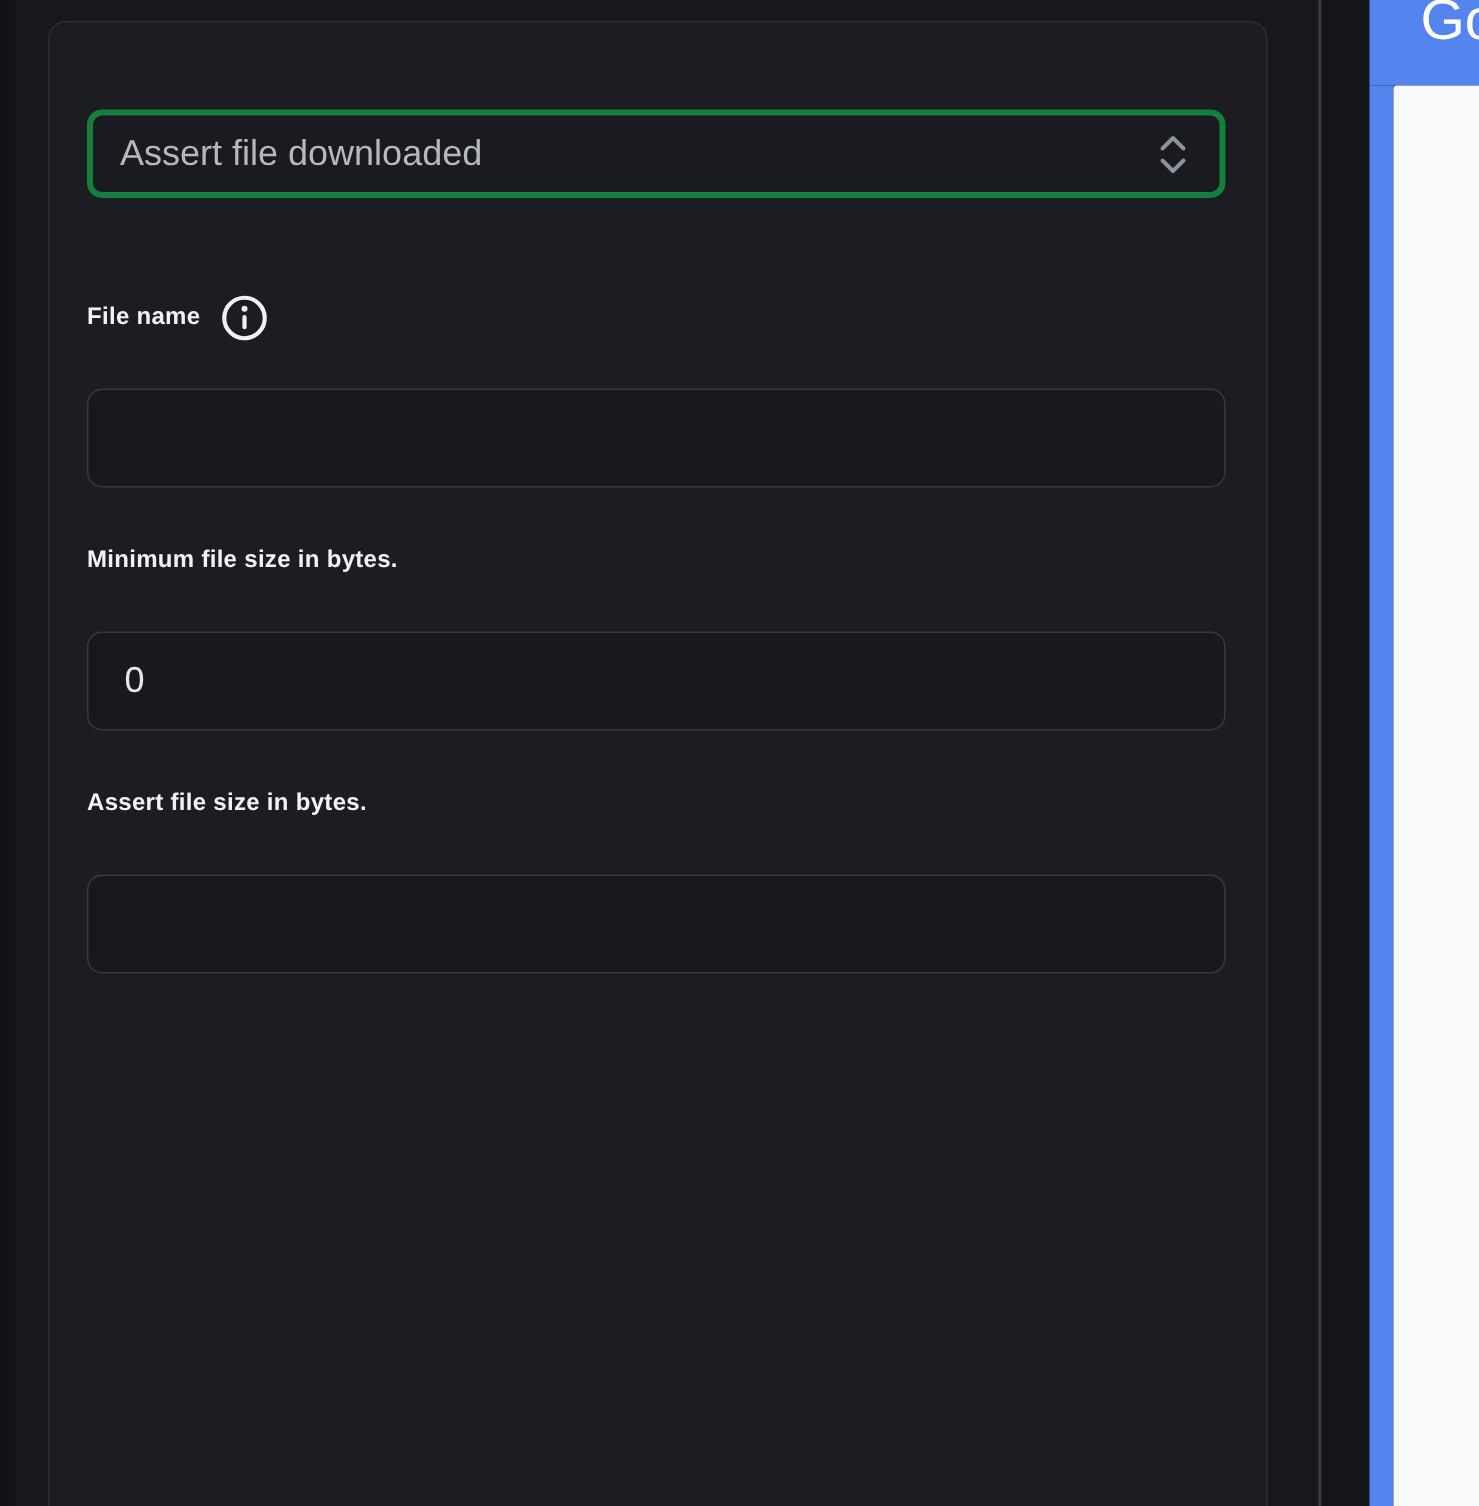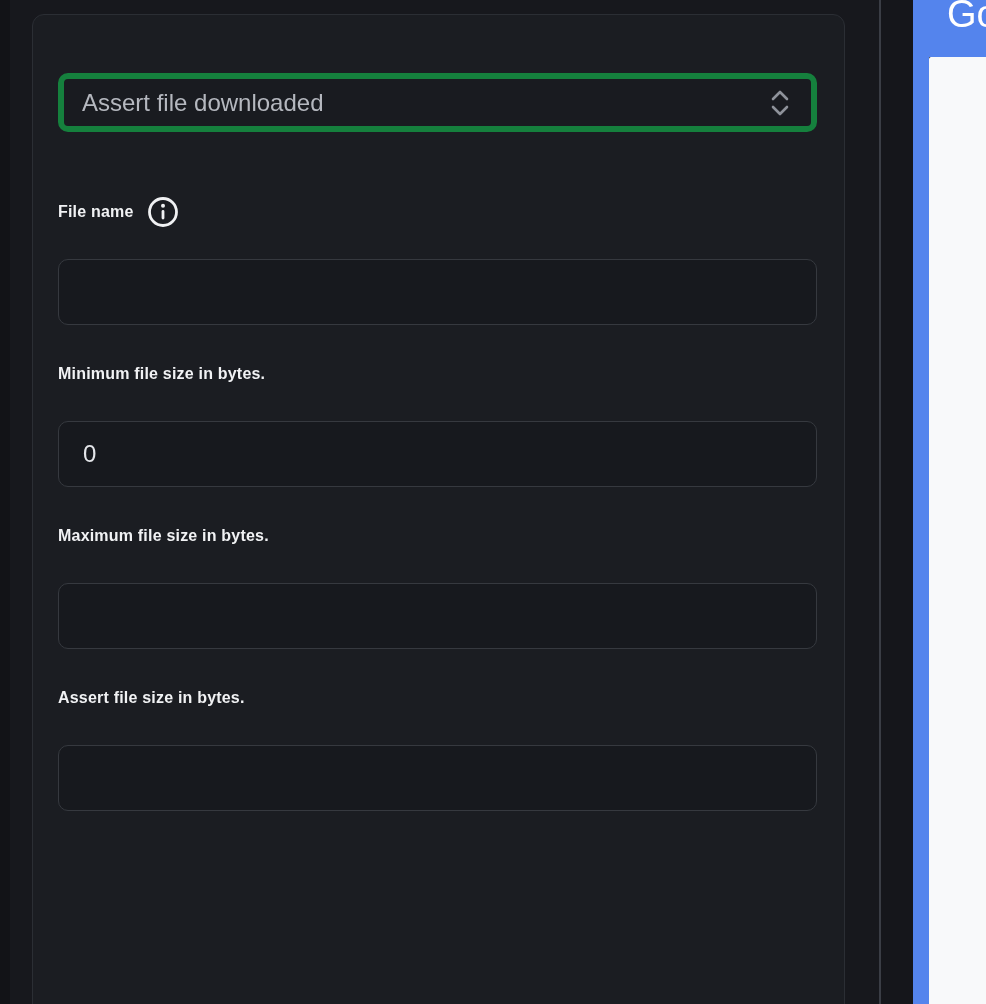--- a/index.html
+++ b/index.html
@@ -18,21 +18,21 @@
     position: absolute; left: 32px; top: 14px; width: 813px; height: 1050px;
     background: #1b1d22;
     border: 1px solid #2b2e34;
     border-radius: 12px;
     padding: 58px 27px 0 25px;
   }
   .action-select {
     position: relative;
     width: 100%; height: 59px;
     background: #191b20;
-    border: 6px solid #15803d;
+    border: 4px solid #15803d;
     border-radius: 10px;
     display: flex; align-items: center;
     padding: 0 52px 0 18px;
     cursor: pointer;
     margin-bottom: 64px;
   }
   .action-select-value {
     font-size: 24px; color: #b5b8bf;
     white-space: nowrap; overflow: hidden;
   }
@@ -127,26 +127,20 @@
     <input type="text" class="text-input" value="" style="">
   </div>
 
   <div class="field-group">
     <div class="field-label-row">
       <span class="field-label">Minimum file size in bytes.</span>
     </div>
     <input type="text" class="text-input" value="0" style="">
   </div>
 
-  <div class="field-group">
-    <div class="field-label-row">
-      <span class="field-label">Maximum file size in bytes.</span>
-    </div>
-    <input type="text" class="text-input" value="" style="">
-  </div>
 
   <div class="field-group">
     <div class="field-label-row">
       <span class="field-label">Assert file size in bytes.</span>
     </div>
     <input type="text" class="text-input" value="" style="">
   </div>
 
 
 </div>

